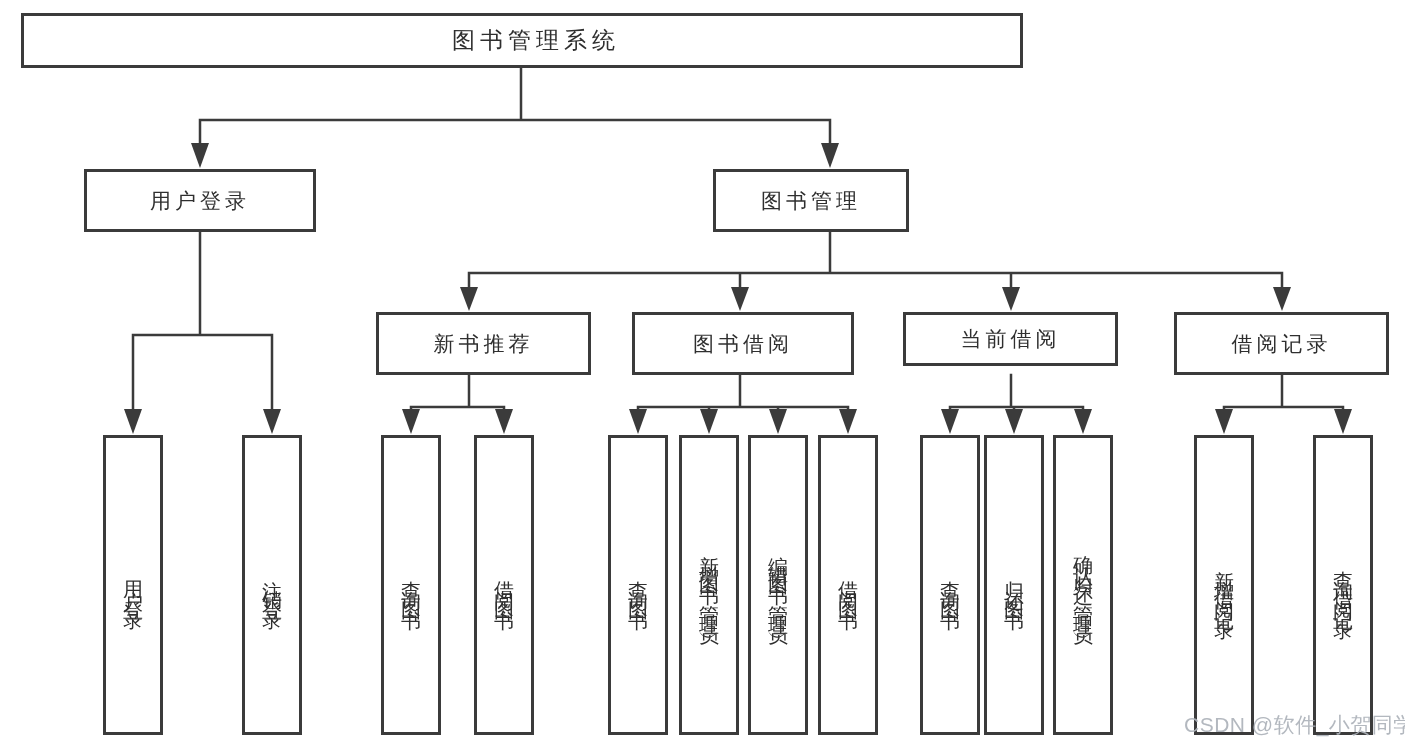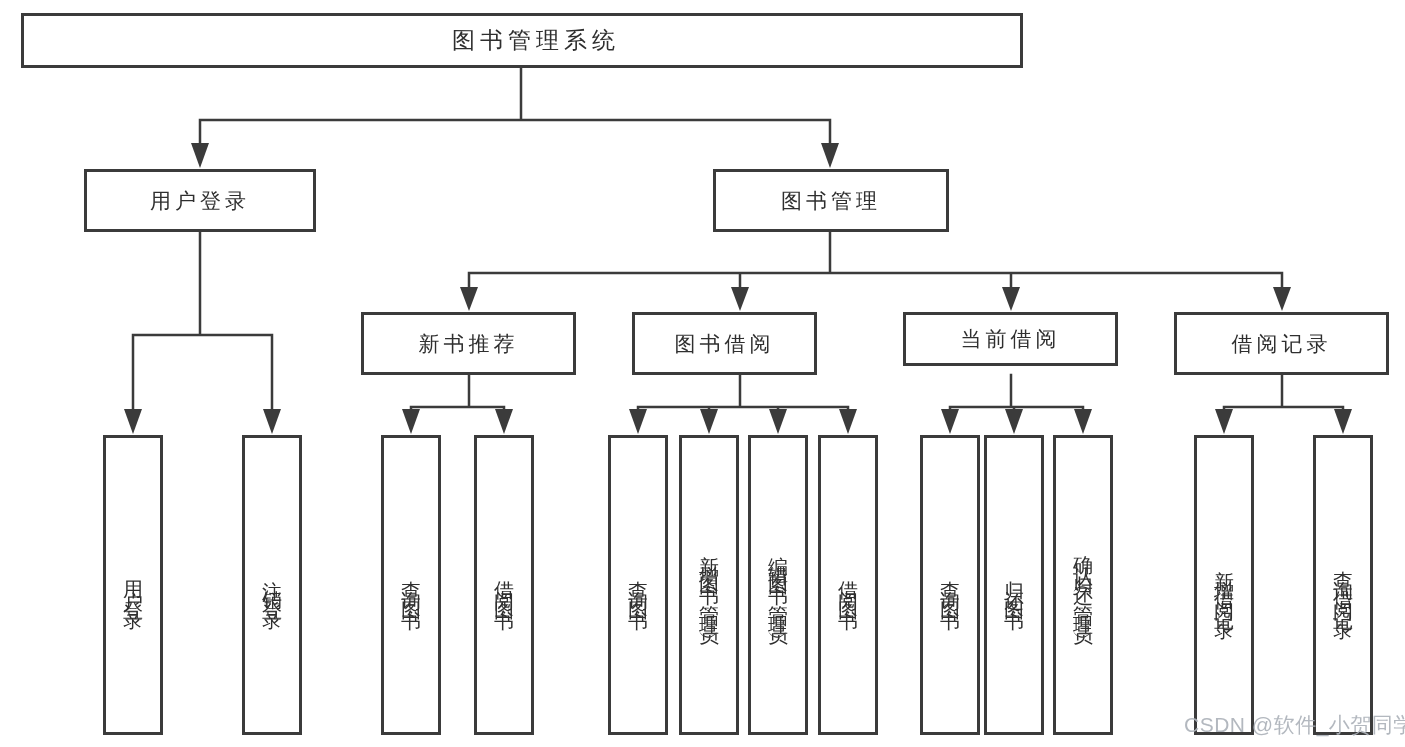--- a/index.html
+++ b/index.html
@@ -84,28 +84,28 @@
     <polygon points="1334,409 1352,409 1343,434"></polygon>
   </svg>
 
   <div class="box rootbox" style="left:21px; top:13px; width:1002px; height:55px;padding-left:28px;">
     <span>图书管理系统</span>
   </div>
 
   <div class="box h" style="left:84px; top:169px; width:232px; height:63px;">
     <span>用户登录</span>
   </div>
-  <div class="box h" style="left:713px; top:169px; width:236px; height:63px;">
+  <div class="box h" style="left:713px; top:169px; width:196px; height:63px;">
     <span>图书管理</span>
   </div>
 
-  <div class="box h" style="left:361px; top:312px; width:215px; height:63px;">
+  <div class="box h" style="left:376px; top:312px; width:215px; height:63px;">
     <span>新书推荐</span>
   </div>
-  <div class="box h" style="left:632px; top:312px; width:185px; height:63px;">
+  <div class="box h" style="left:632px; top:312px; width:222px; height:63px;">
     <span>图书借阅</span>
   </div>
   <div class="box h" style="left:903px; top:312px; width:215px; height:54px;">
     <span>当前借阅</span>
   </div>
   <div class="box h" style="left:1174px; top:312px; width:215px; height:63px;">
     <span>借阅记录</span>
   </div>
 
   <div class="box leaf" style="left:103px;">

